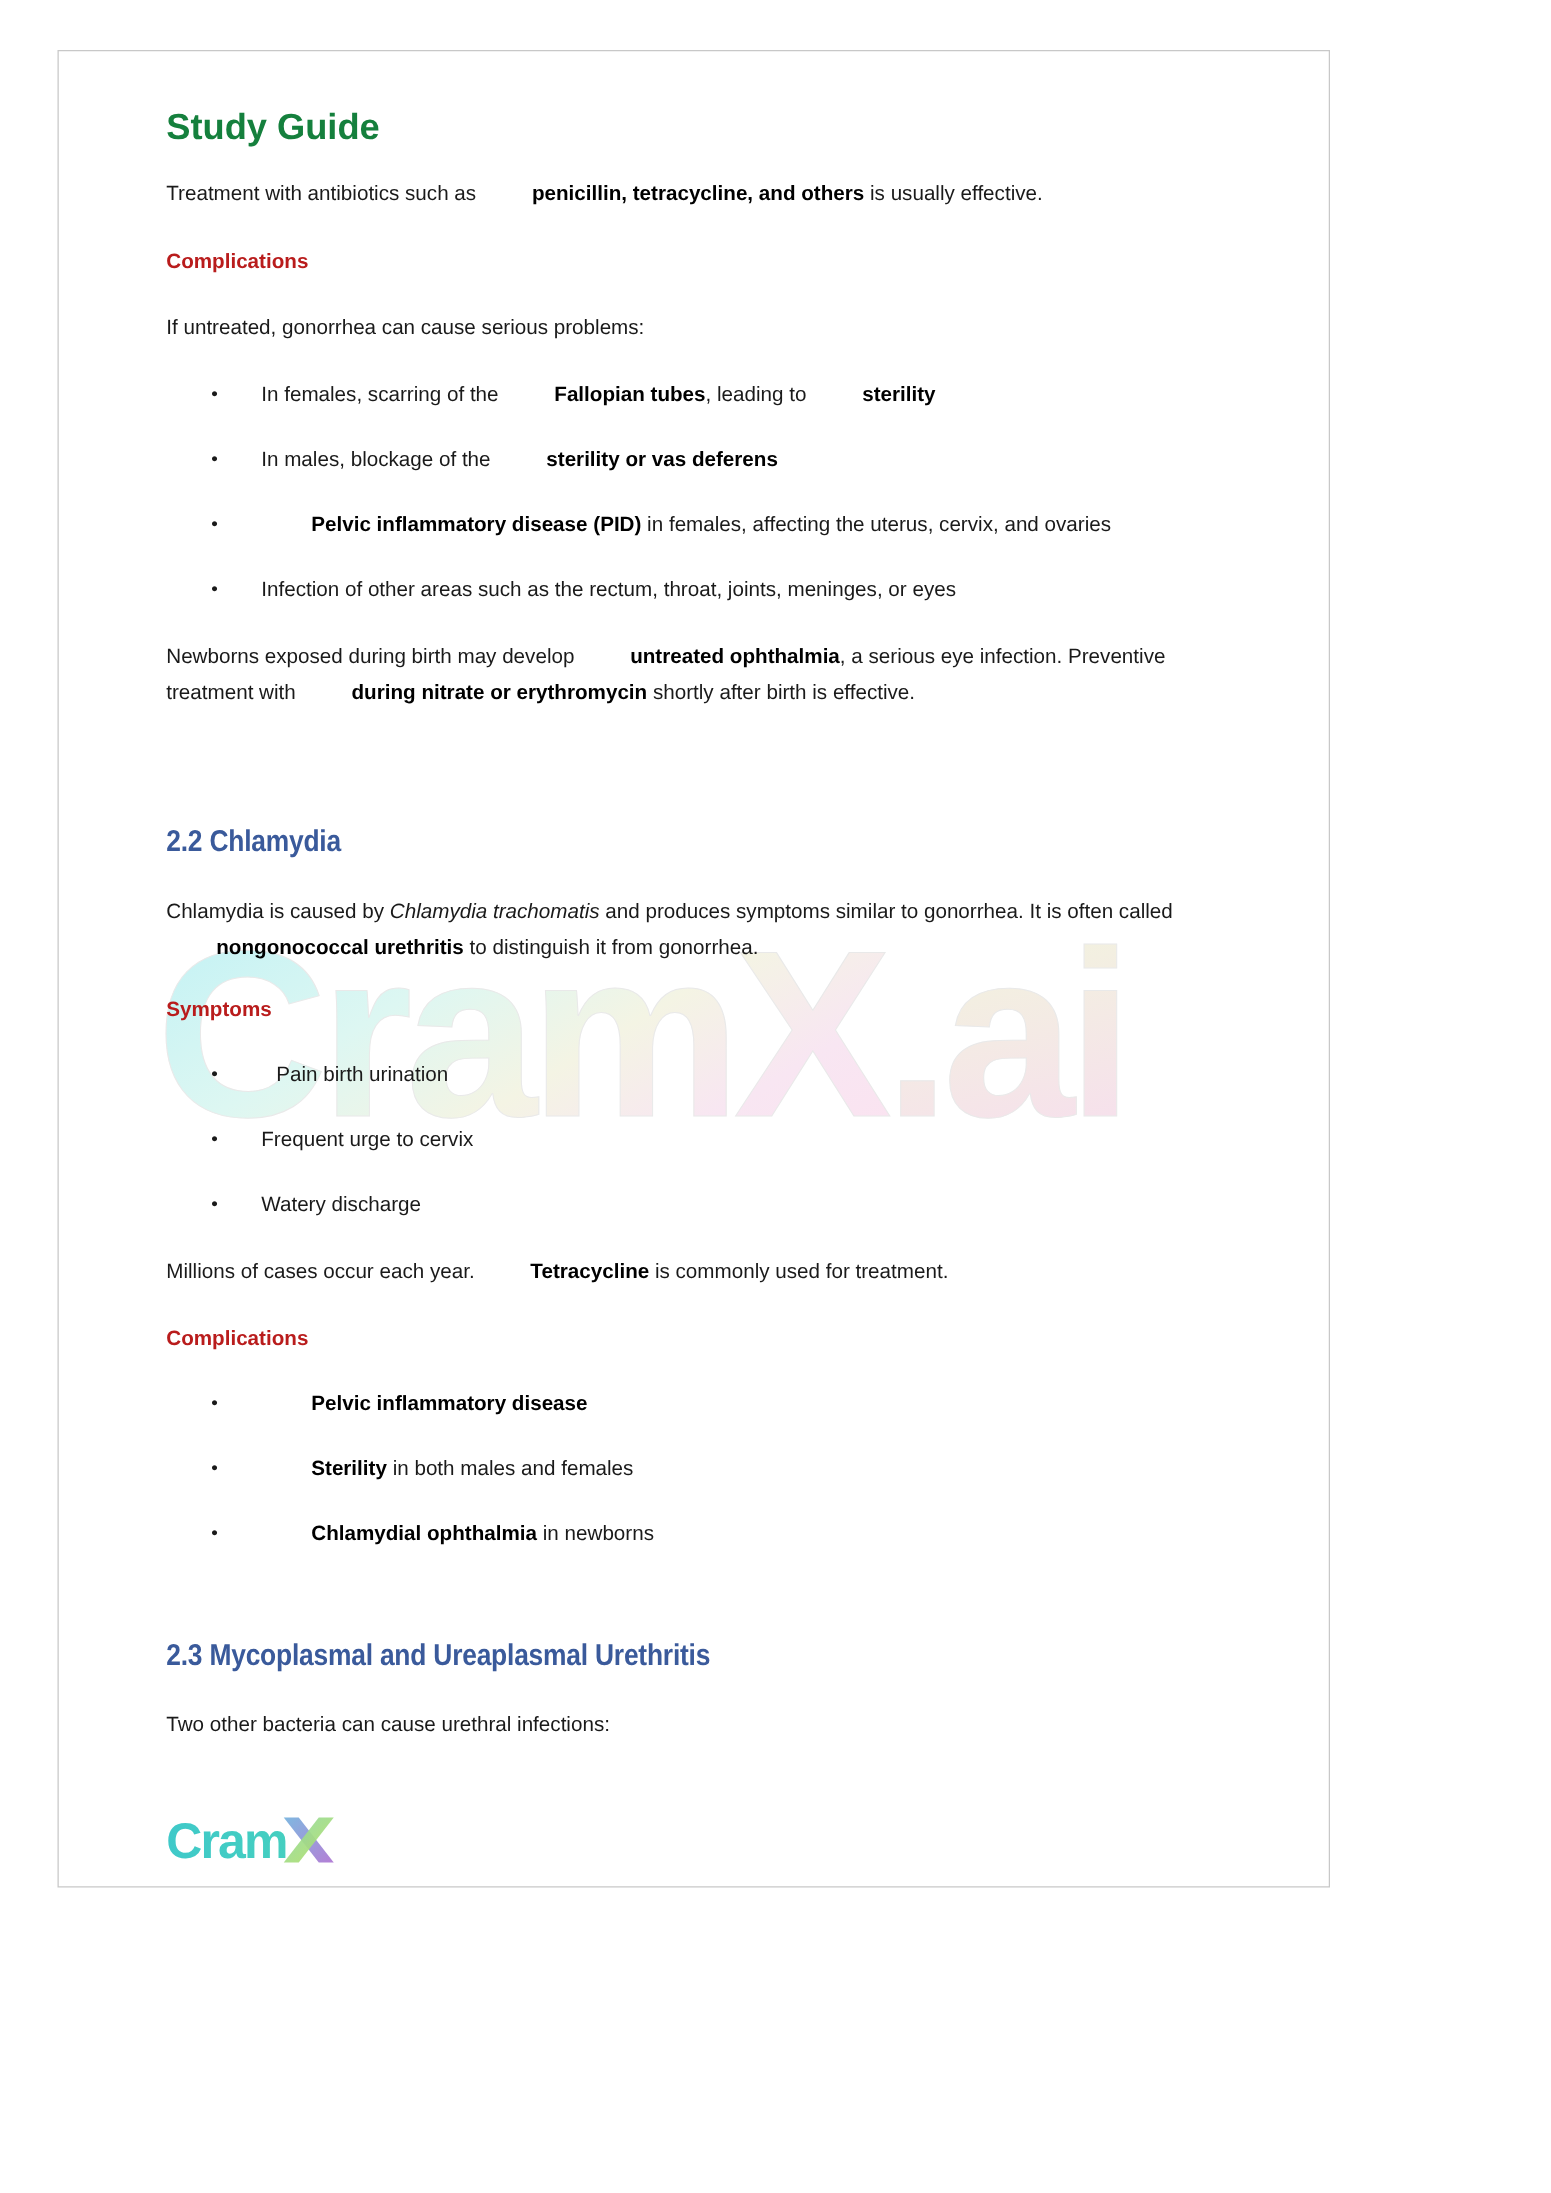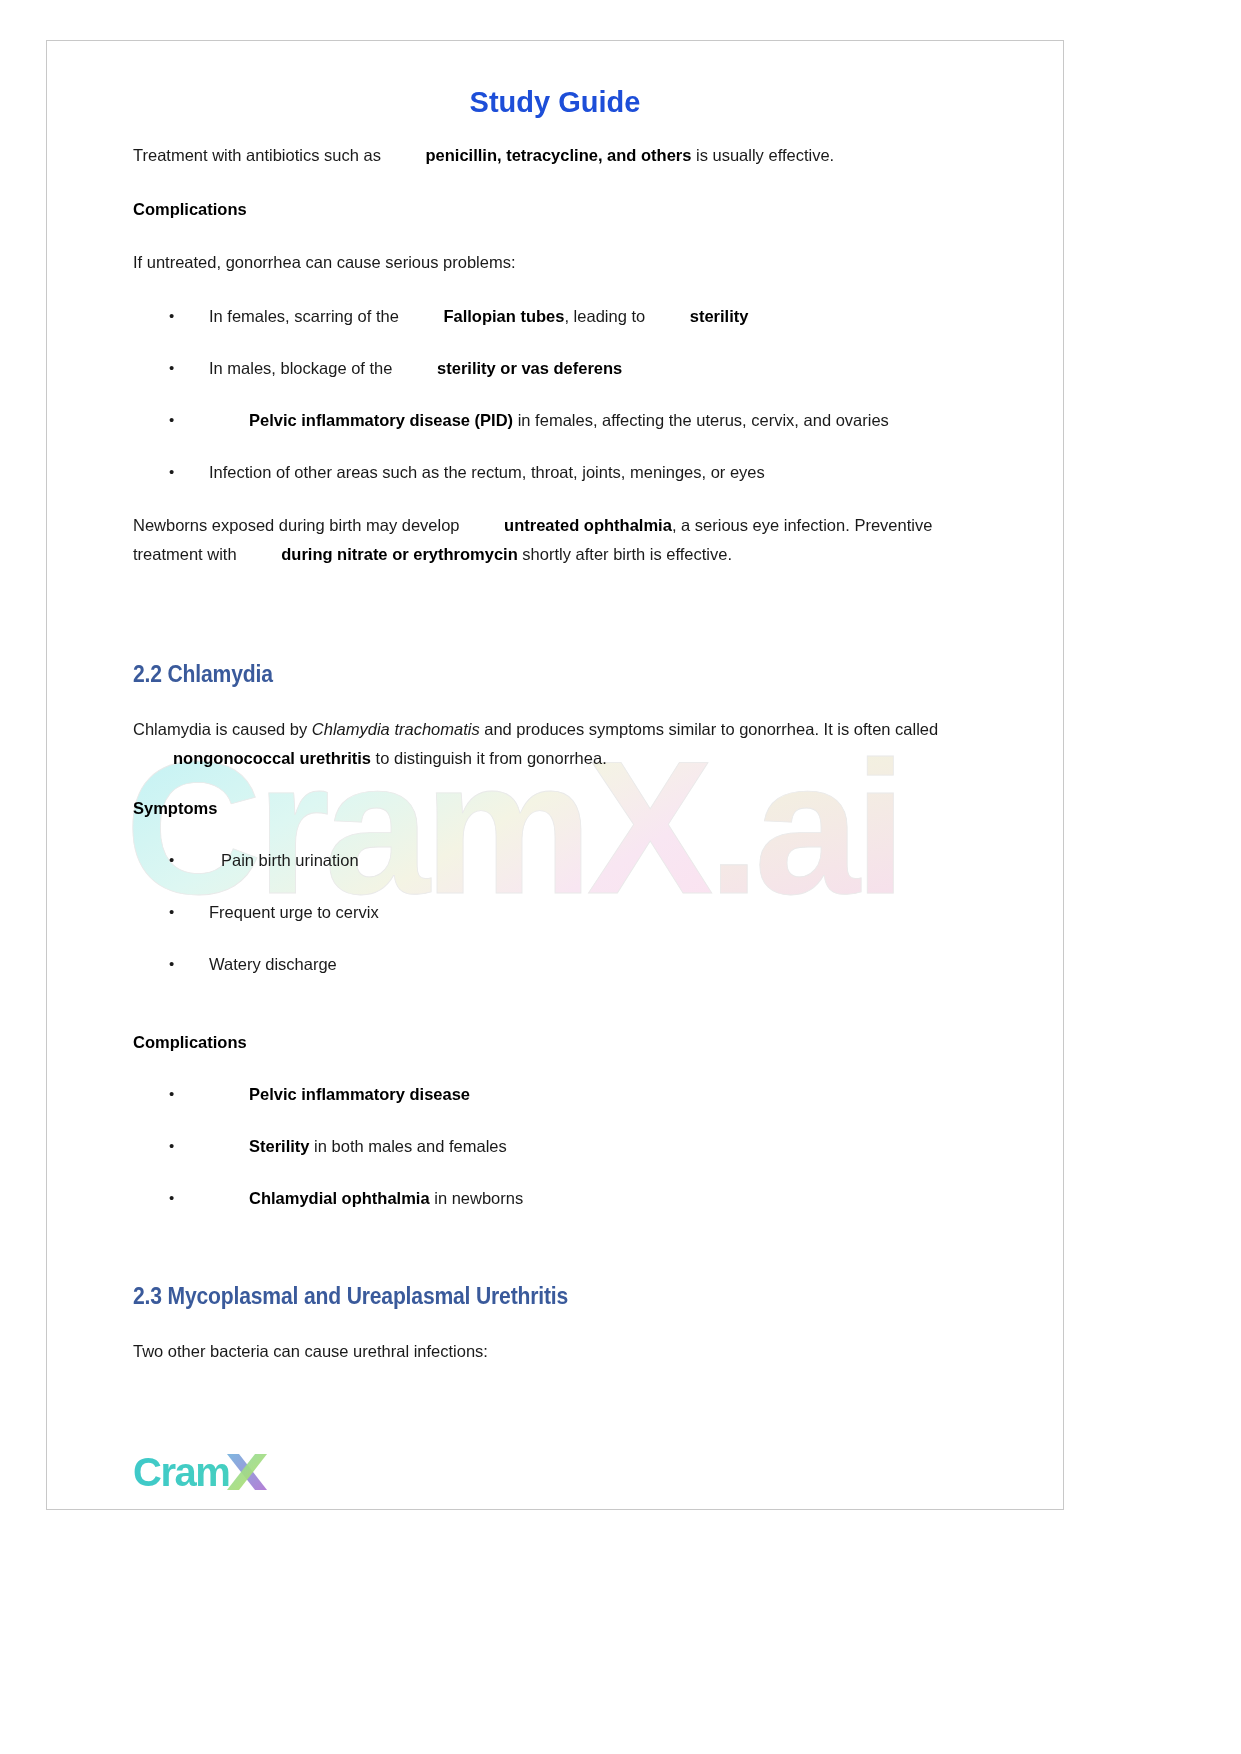--- a/index.html
+++ b/index.html
@@ -46,44 +46,44 @@
   .watermark svg { display: block; width: 100%; height: 100%; }
 
   
   .content {
     position: relative;
     z-index: 2;
     padding: 0 86px 0 86px;
   }
 
   .doc-title {
-    text-align: center;
+    text-align: left;
     font-size: 29px;
     font-weight: bold;
-    color: #1d4ed8;
+    color: #15803d;
     margin: 45px 0 0 0;
     letter-spacing: 0px;
   }
 
   p.body {
     font-size: 16.5px;
     line-height: 29px;
     color: #1a1a1a;
     margin: 0;
   }
 
   .sp-22 { height: 22px; }
   .sp-26 { height: 26px; }
   .sp-70 { height: 70px; }
   .sp-90 { height: 90px; }
 
   .sub-head {
     font-size: 16.5px;
     font-weight: bold;
-    color: #000000;
+    color: #b91c1c;
     margin: 0;
     line-height: 26px;
   }
 
   h2.section-head {
     font-family: "Liberation Sans", sans-serif;
     font-size: 24px;
     font-weight: bold;
     color: #3a5a9b;
     margin: 0;
@@ -201,20 +201,21 @@
       <div class="sp-26"></div>
 
       <ul class="bullets" id="b8">
           <li class="bullet-item indent-more"><span class="bullet-dot">•</span><span>Pain birth urination</span></li>
           <li class="bullet-item"><span class="bullet-dot">•</span><span>Frequent urge to cervix</span></li>
           <li class="bullet-item"><span class="bullet-dot">•</span><span>Watery discharge</span></li>
         </ul>
 
       <div class="sp-26"></div>
 
+      <p class="body" id="b9">Millions of cases occur each year. <b>Tetracycline</b> is commonly used for treatment.</p>
 
       <div class="sp-26"></div>
 
       <p class="sub-head" id="b10">Complications</p>
 
       <div class="sp-26"></div>
 
       <ul class="bullets" id="b11">
           <li class="bullet-item"><span class="bullet-dot">•</span><span><b>Pelvic inflammatory disease</b></span></li>
           <li class="bullet-item"><span class="bullet-dot">•</span><span><b>Sterility</b> in both males and females</span></li>

